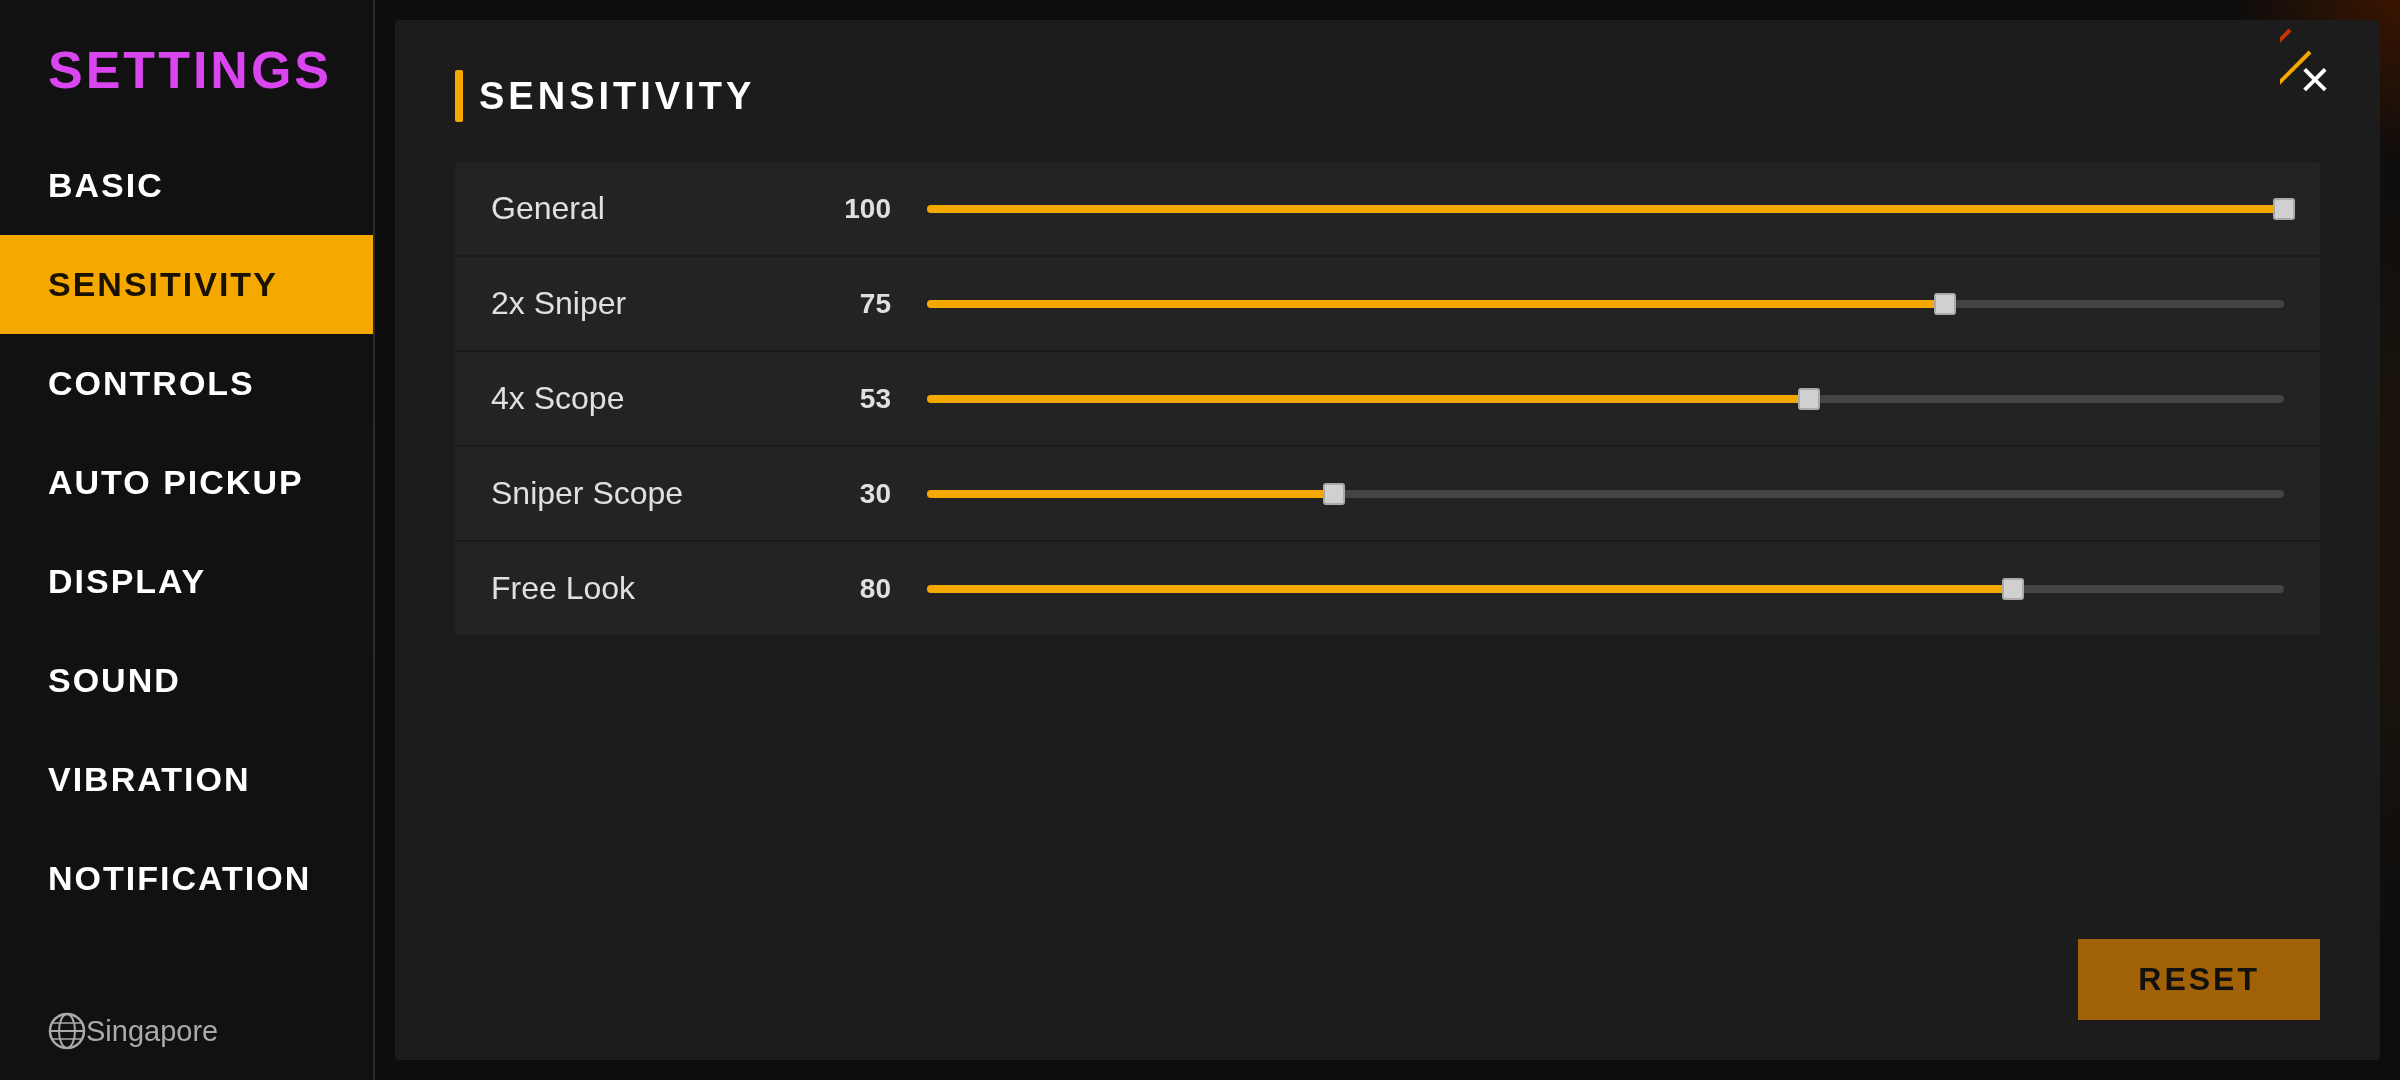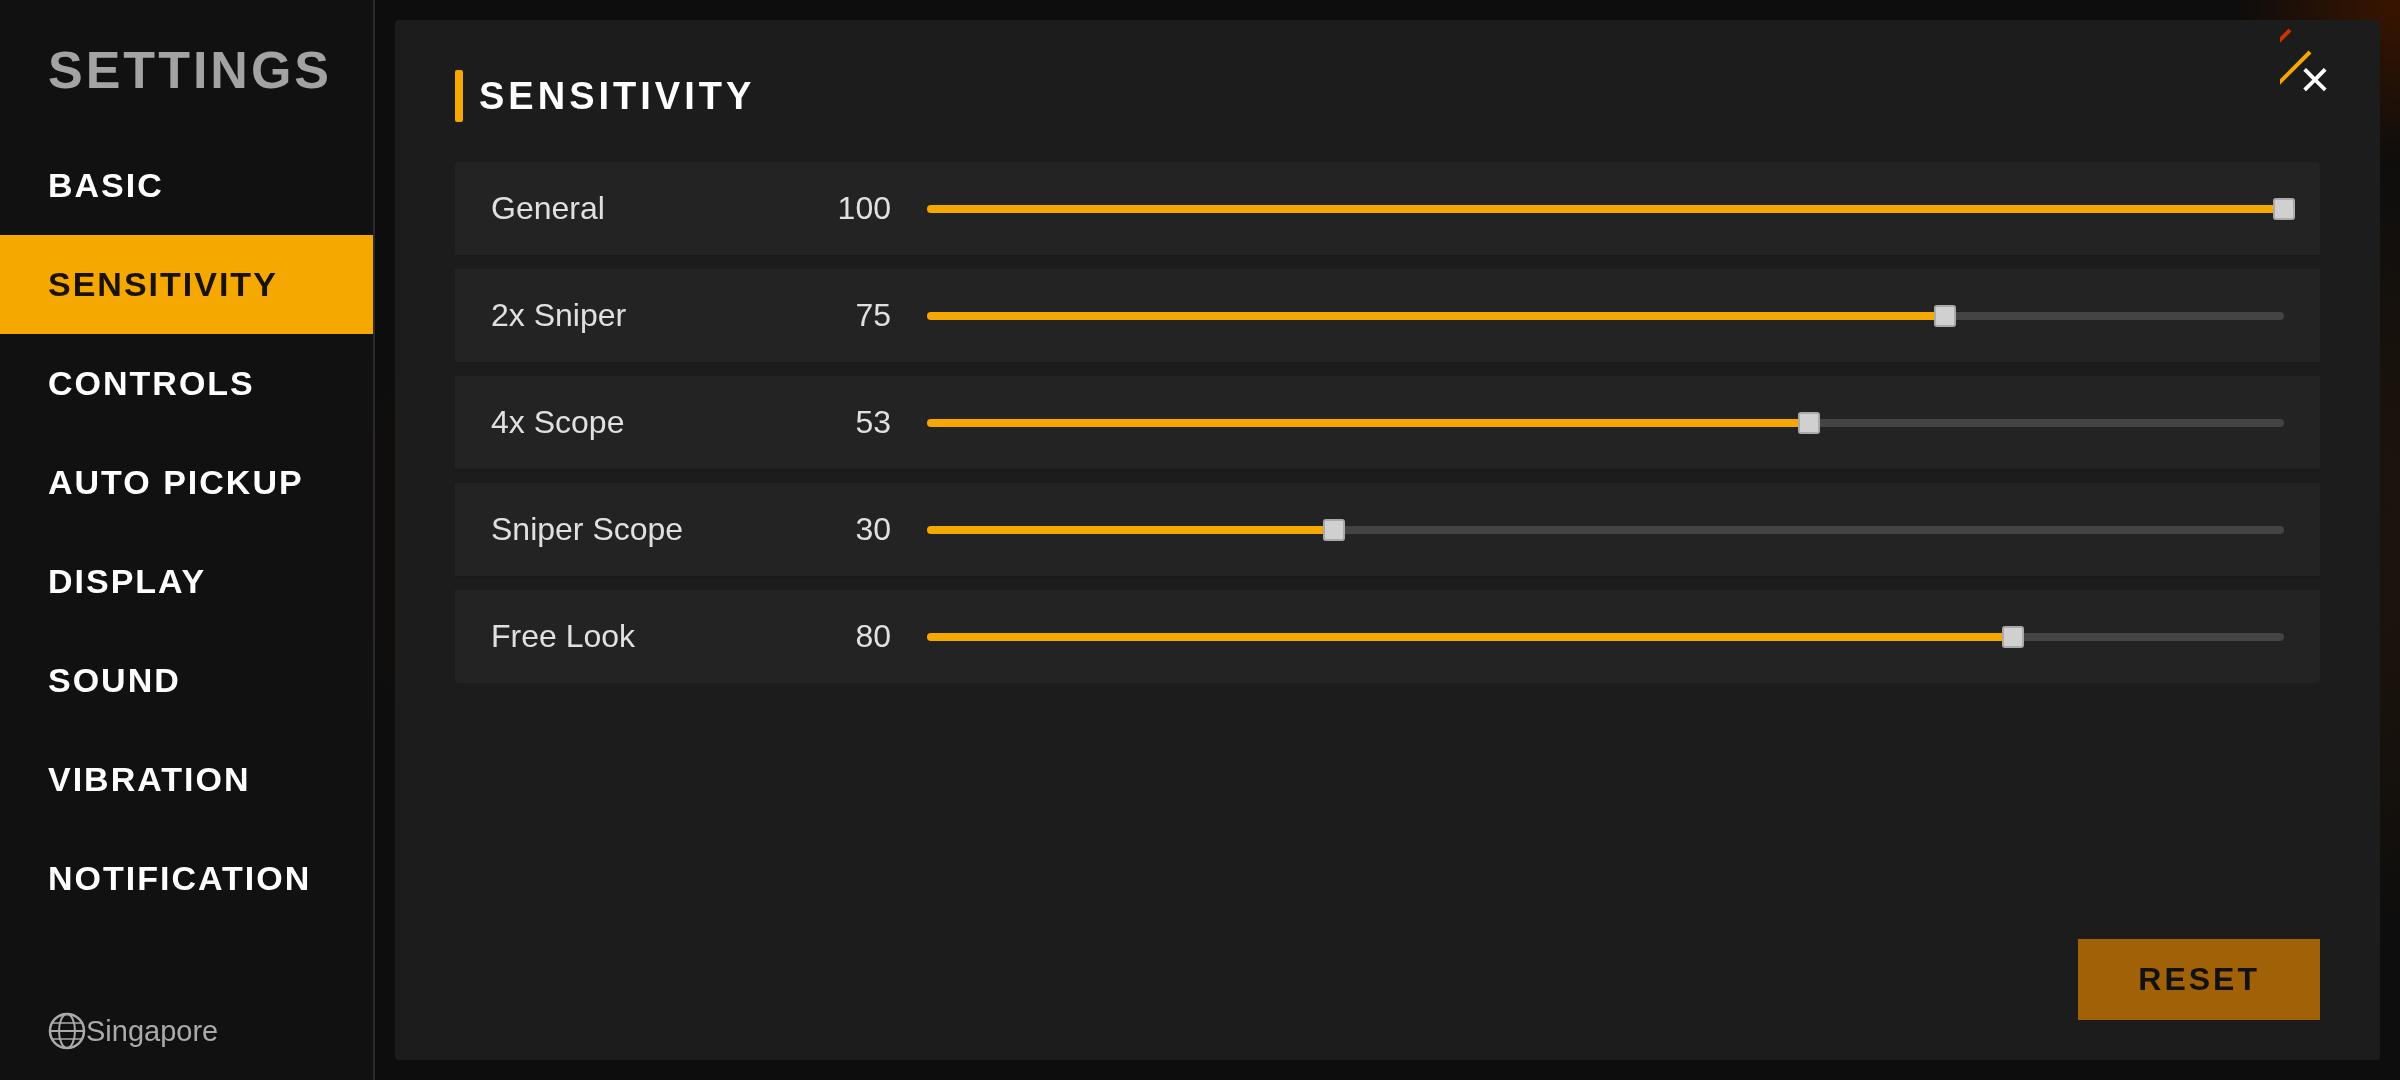--- a/index.html
+++ b/index.html
@@ -35,21 +35,21 @@
       width: 375px;
       min-width: 375px;
       background: #111111;
       display: flex;
       flex-direction: column;
       padding-top: 0;
       border-right: 2px solid #2a2a2a;
     }
 
     .settings-title {
-      color: #a3a3a3;
+      color: #d946ef;
       font-size: 52px;
       font-weight: 900;
       padding: 40px 48px 36px 48px;
       letter-spacing: 3px;
       text-transform: uppercase;
       text-align: right;
     }
 
     .nav-item {
       padding: 30px 48px;
@@ -110,21 +110,21 @@
       font-size: 38px;
       font-weight: 700;
       letter-spacing: 4px;
       text-transform: uppercase;
     }
 
     
     .slider-list {
       display: flex;
       flex-direction: column;
-      gap: 12px;
+      gap: 0;
     }
 
     .slider-row {
       display: flex;
       align-items: center;
       padding: 28px 36px;
       background: #232323;
       border-bottom: 2px solid #1a1a1a;
     }
 
@@ -140,22 +140,22 @@
     .slider-label {
       color: #e0e0e0;
       font-size: 32px;
       font-weight: 400;
       width: 320px;
       min-width: 320px;
     }
 
     .slider-value {
       color: #e0e0e0;
-      font-size: 32px;
-      font-weight: 400;
+      font-size: 28px;
+      font-weight: 700;
       width: 80px;
       min-width: 80px;
       text-align: right;
       margin-right: 36px;
     }
 
     .slider-track-container {
       flex: 1;
       position: relative;
       height: 14px;

